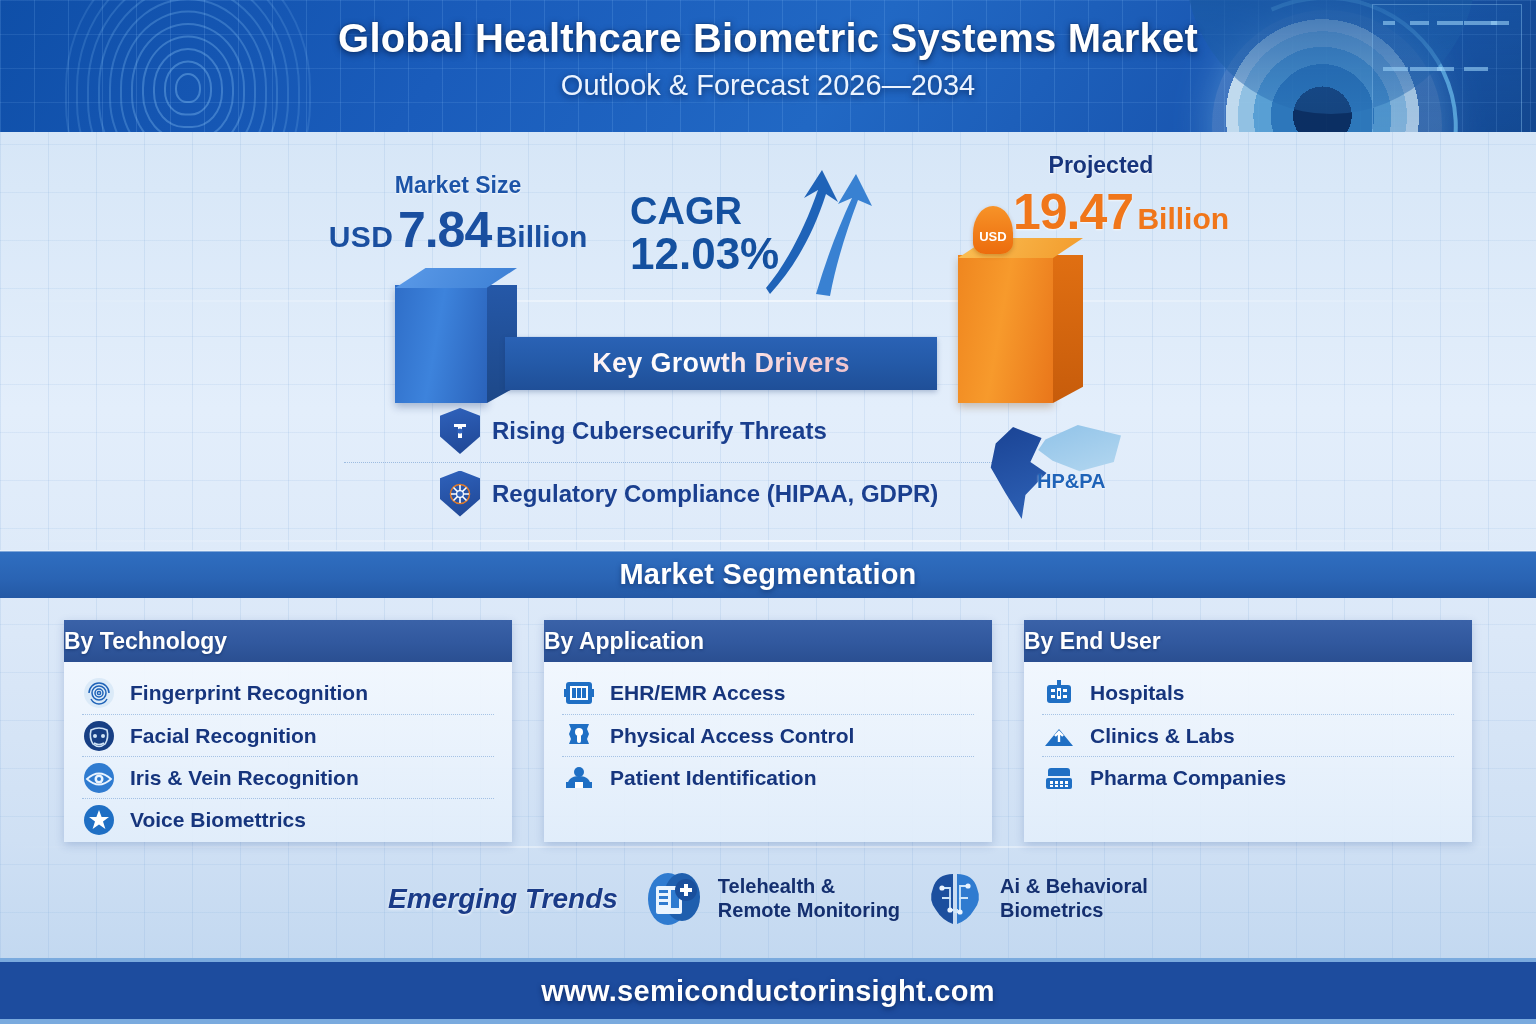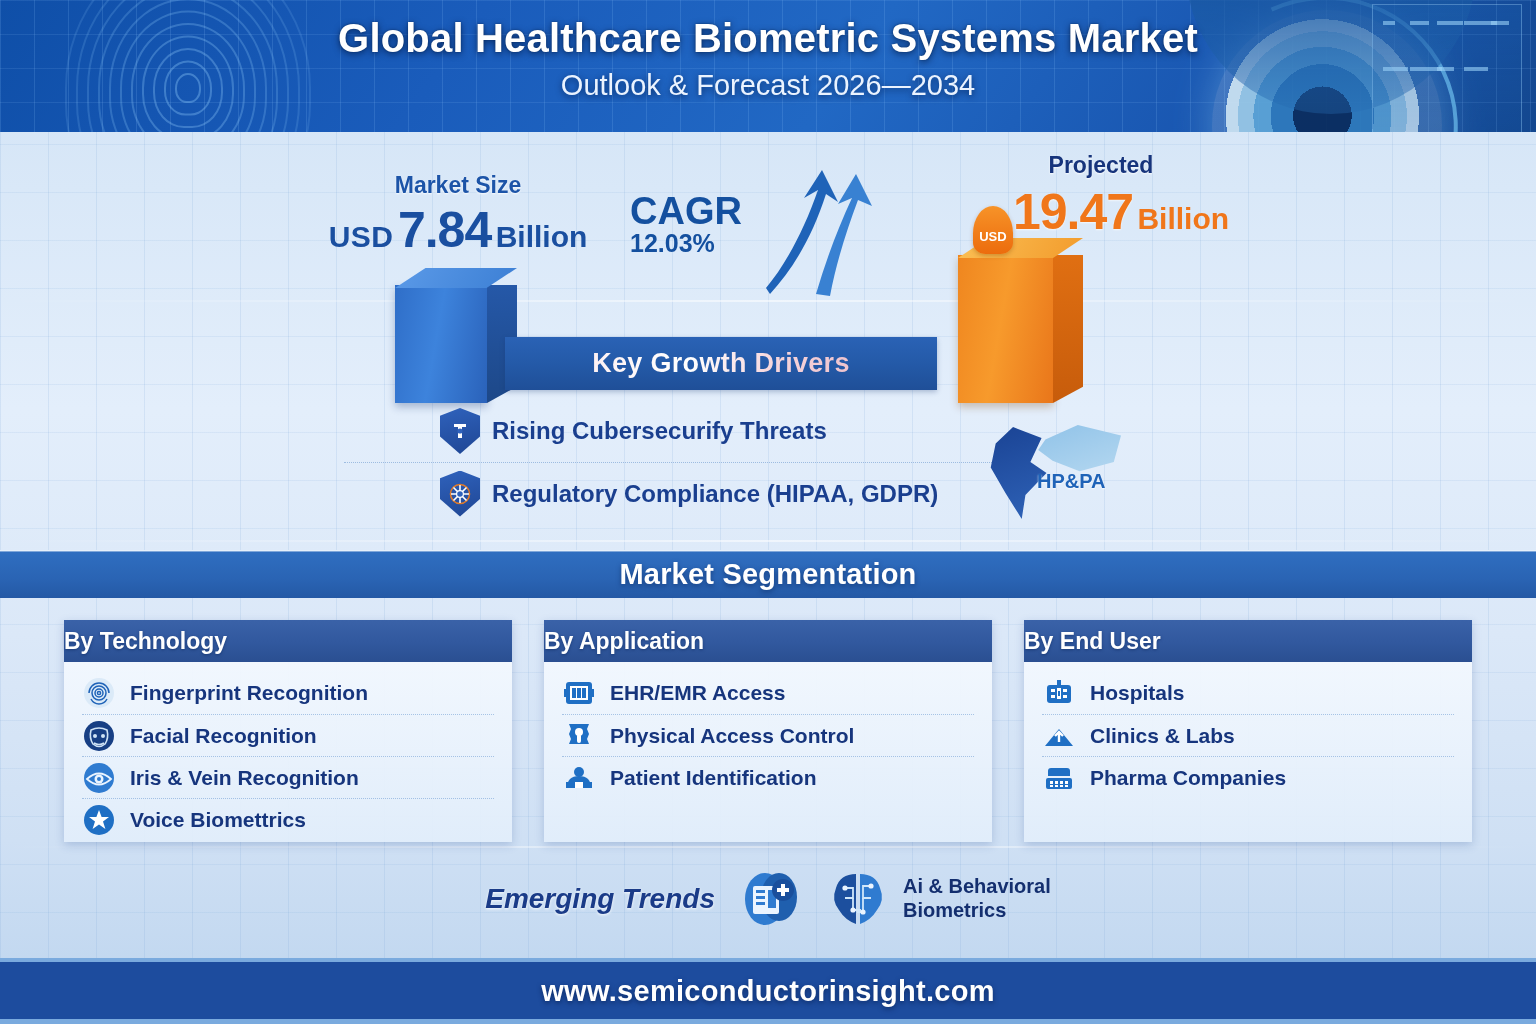--- a/index.html
+++ b/index.html
@@ -120,21 +120,21 @@
 
   .kpi-label { font-size: 23px; font-weight: 700; color: #1c54a8; text-shadow: 0 1px 2px rgba(255,255,255,.9); }
   .kpi-label.dark { color: #16347c; }
   .kpi-main { margin-top: 2px; white-space: nowrap; color: #1a4fa0; }
   .kpi-cur { font-size: 30px; font-weight: 700; letter-spacing: .5px; }
   .kpi-num { font-size: 50px; font-weight: 800; letter-spacing: -1px; }
   .kpi-unit { font-size: 30px; font-weight: 700; }
 
   .cagr-txt { color: #14509f; font-weight: 800; }
   .cagr-word { font-size: 38px; display: block; line-height: 1; }
-  .cagr-val  { font-size: 25px; display: block; line-height: 1.1; }
+  .cagr-val  { font-size: 44px; display: block; line-height: 1.1; }
 
   .arrow-up {
     position: absolute; left: 760px; top: 168px; width: 120px; height: 130px; z-index: 5;
   }
 
   .proj-main { white-space: nowrap; margin-top: 4px; }
   .usd-badge {
     display: inline-block; width: 40px; height: 48px; vertical-align: -12px;
     background: linear-gradient(180deg, #f79328, #ec6c0d);
     border-radius: 22px 22px 14px 14px / 30px 30px 12px 12px;
@@ -551,20 +551,23 @@
           <rect x="16" y="20" width="26" height="28" rx="2" fill="#eaf4ff"></rect>
           <g fill="#2f7bd0">
               <rect x="19" y="24" width="9" height="3"></rect>
               <rect x="19" y="30" width="9" height="3"></rect>
               <rect x="19" y="36" width="9" height="3"></rect>
               <rect x="31" y="24" width="8" height="18"></rect>
             </g>
           <circle cx="46" cy="24" r="11" fill="#1a4f9c"></circle>
           <path d="M44 18 h4 v4 h4 v4 h-4 v4 h-4 v-4 h-4 v-4 h4 Z" fill="#fff"></path>
         </svg>
+      </span>
+      <span class="trend-text">
+        <span>Telehealth &amp;</span><br><span>Remote Monitoring</span>
       </span>
     </div>
 
     <div class="trend-item">
       <span class="trend-icon">
         <svg viewBox="0 0 66 66" width="66" height="66">
           <path d="M31 8 q-16 0 -20 14 q-5 12 3 22 q6 10 17 14 V8Z" fill="#1c4f9e"></path>
           <path d="M35 8 q16 0 20 14 q5 12 -3 22 q-6 10 -17 14 V8Z" fill="#2f7bd0"></path>
           <g stroke="#cfe6fa" stroke-width="1.8" fill="none">
             <path d="M20 22 h8 v10 h-8"></path>

